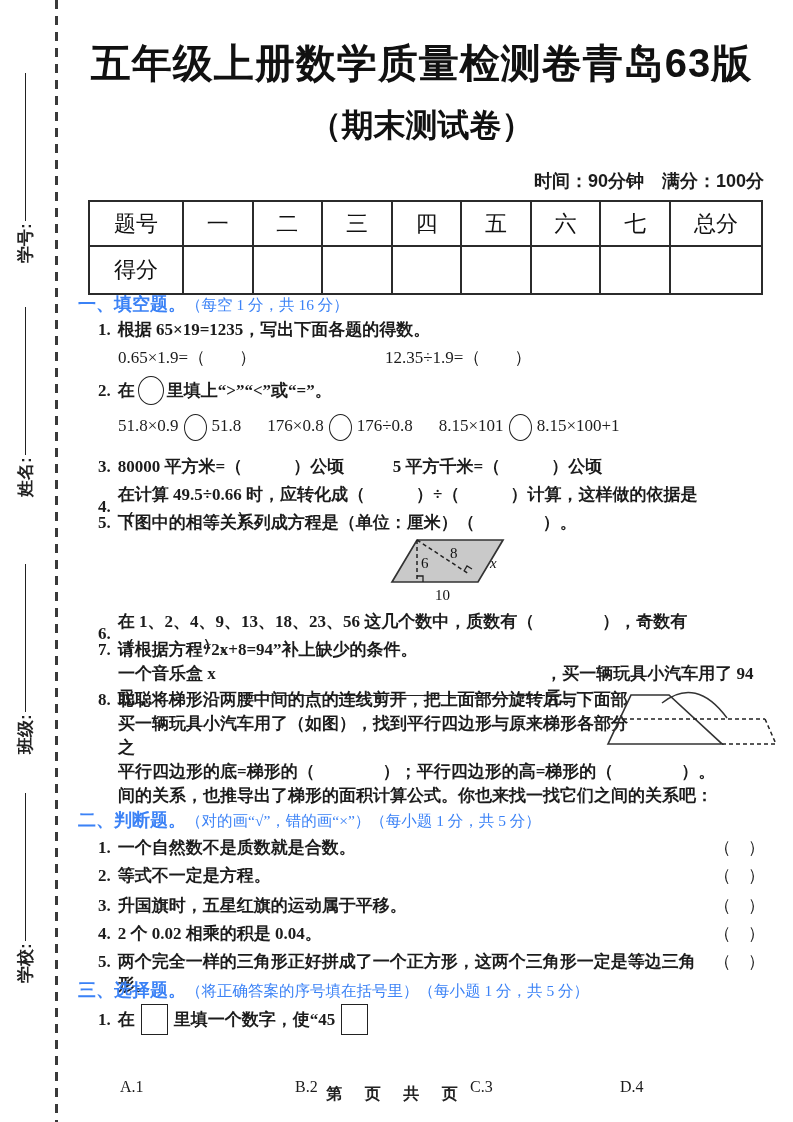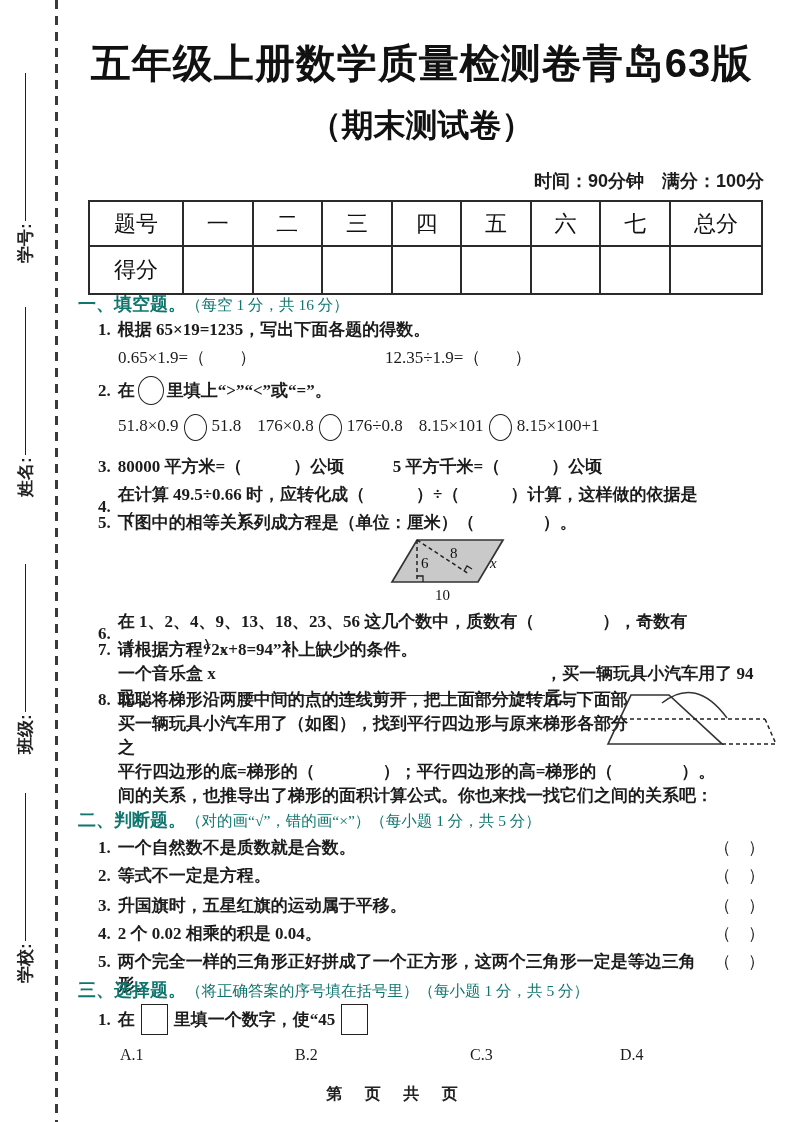--- a/index.html
+++ b/index.html
@@ -44,21 +44,21 @@
   table.score {
     position:absolute; top:200px; left:10px; width:675px; border-collapse:collapse;
     table-layout:fixed; font-size:22px; text-align:center; color:#111;
   }
   table.score td { border:2px solid #2b2b2b; }
   table.score tr.r1 td { height:45px; }
   table.score tr.r2 td { height:48px; }
   td.wcorner { width:94px; }
   td.wsum { width:92px; }
 
-  .sec-head { font-size:18px; font-weight:800; color:#0f766e;
+  .sec-head { font-size:18px; font-weight:800; color:#3b82f6;
     font-family:"Liberation Sans","DejaVu Sans",sans-serif; }
   .sec-head .note { font-size:15.5px; font-weight:400;
     font-family:"Liberation Serif","DejaVu Serif",serif; }
 
   .qline { font-size:17px; line-height:24px; display:flex; align-items:center; }
   .qnum { font-weight:700; margin-left:20px; margin-right:7px; white-space:nowrap; }
   .qtext { font-weight:600; }
   .formula { font-weight:400; }
   .ind { margin-left:40px; }
 
@@ -76,21 +76,21 @@
   .opt { position:absolute; font-weight:500; }
   .o0 { left:42px; } .o1 { left:217px; } .o2 { left:392px; } .o3 { left:542px; }
 
   .footer { position:absolute; top:1084px; left:0; width:793px; text-align:center;
     font-size:16px; letter-spacing:9px; font-weight:600; color:#222;
     font-family:"Liberation Sans","DejaVu Sans",sans-serif; }
 
   .fig { position:absolute; }
   .fig text { font-size:15px; font-family:"Liberation Serif","DejaVu Serif",serif; fill:#111; }
   .fig text.it { font-style:italic; }
-  .gap26 { gap:16px; }
+  .gap26 { gap:26px; }
 </style>
 </head>
 <body>
 
 <div class="page">
 
   <div class="side-rule"></div>
 
   <div class="side-field f1">
     <span>学号:</span>
@@ -252,21 +252,21 @@
       <span>三、选择题。</span><span class="note">（将正确答案的序号填在括号里）（每小题 1 分，共 5 分）</span>
     </div>
 
     <div class="blk qline" style="top:1004px">
       <span class="qnum">1.</span>
       <span class="qtext">在</span>
       <span class="sqbox"></span>
       <span class="qtext">里填一个数字，使“45</span>
       <span class="sqbox"></span>
     </div>
-    <div class="blk" style="top:1046px; height:24px; position:absolute;">
+    <div class="blk" style="top:1078px; height:24px; position:absolute;">
       <span class="opt o0">A.1</span>
       <span class="opt o1">B.2</span>
       <span class="opt o2">C.3</span>
       <span class="opt o3">D.4</span>
     </div>
   </div>
 
   <svg class="fig" style="left:388px; top:527px;" width="134" height="78" viewBox="0 0 134 78">
     <polygon points="4,55 29,13 115,13 90,55" fill="#c9c9c9" stroke="#333" stroke-width="1.7"></polygon>
     <line x1="29" y1="13" x2="29" y2="55" stroke="#222" stroke-width="1.5" stroke-dasharray="4 3"></line>

